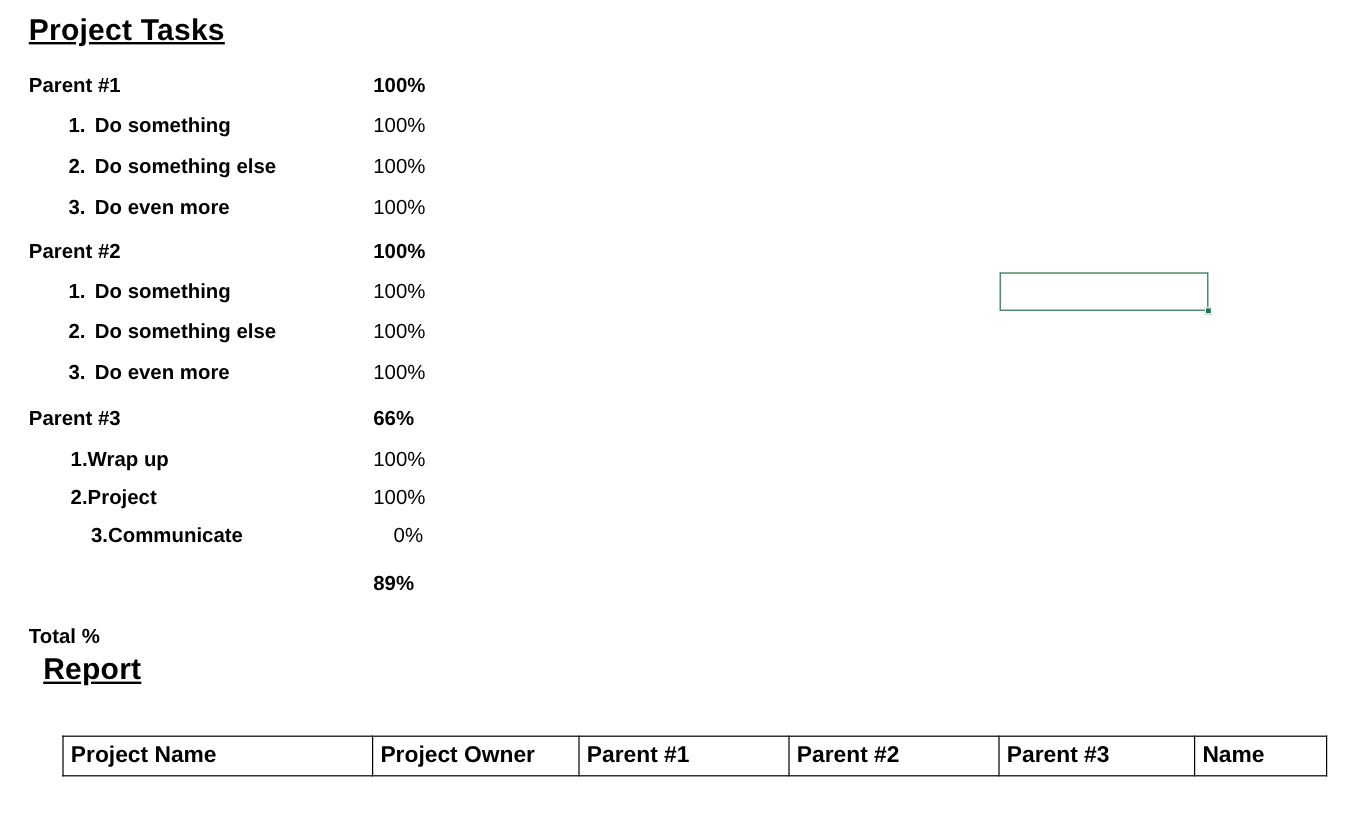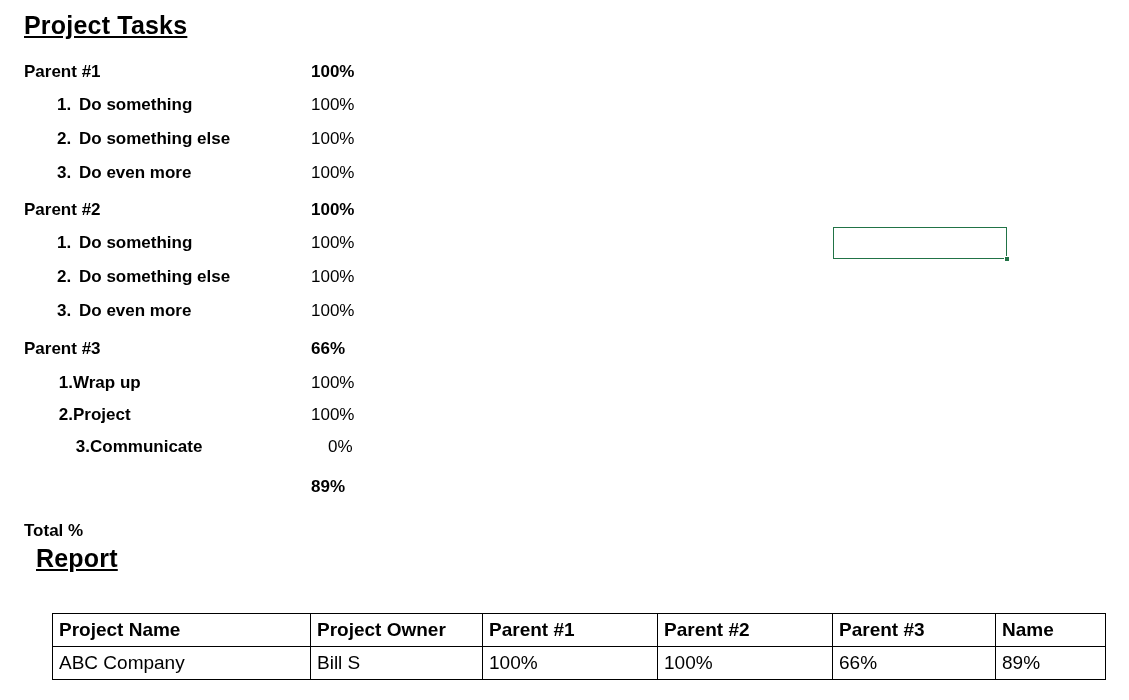--- a/index.html
+++ b/index.html
@@ -198,24 +198,16 @@
     </colgroup>
     <tbody id="report-table-body">
         <tr class="header-row">
           <td>Project Name</td>
           <td>Project Owner</td>
           <td>Parent #1</td>
           <td>Parent #2</td>
           <td>Parent #3</td>
           <td>Name</td>
         </tr>
-        <tr>
-          <td>ABC Company</td>
-          <td>Bill S</td>
-          <td>100%</td>
-          <td>100%</td>
-          <td>66%</td>
-          <td>89%</td>
-        </tr>
       </tbody>
   </table>
 
 </div>
 
 </body></html>

